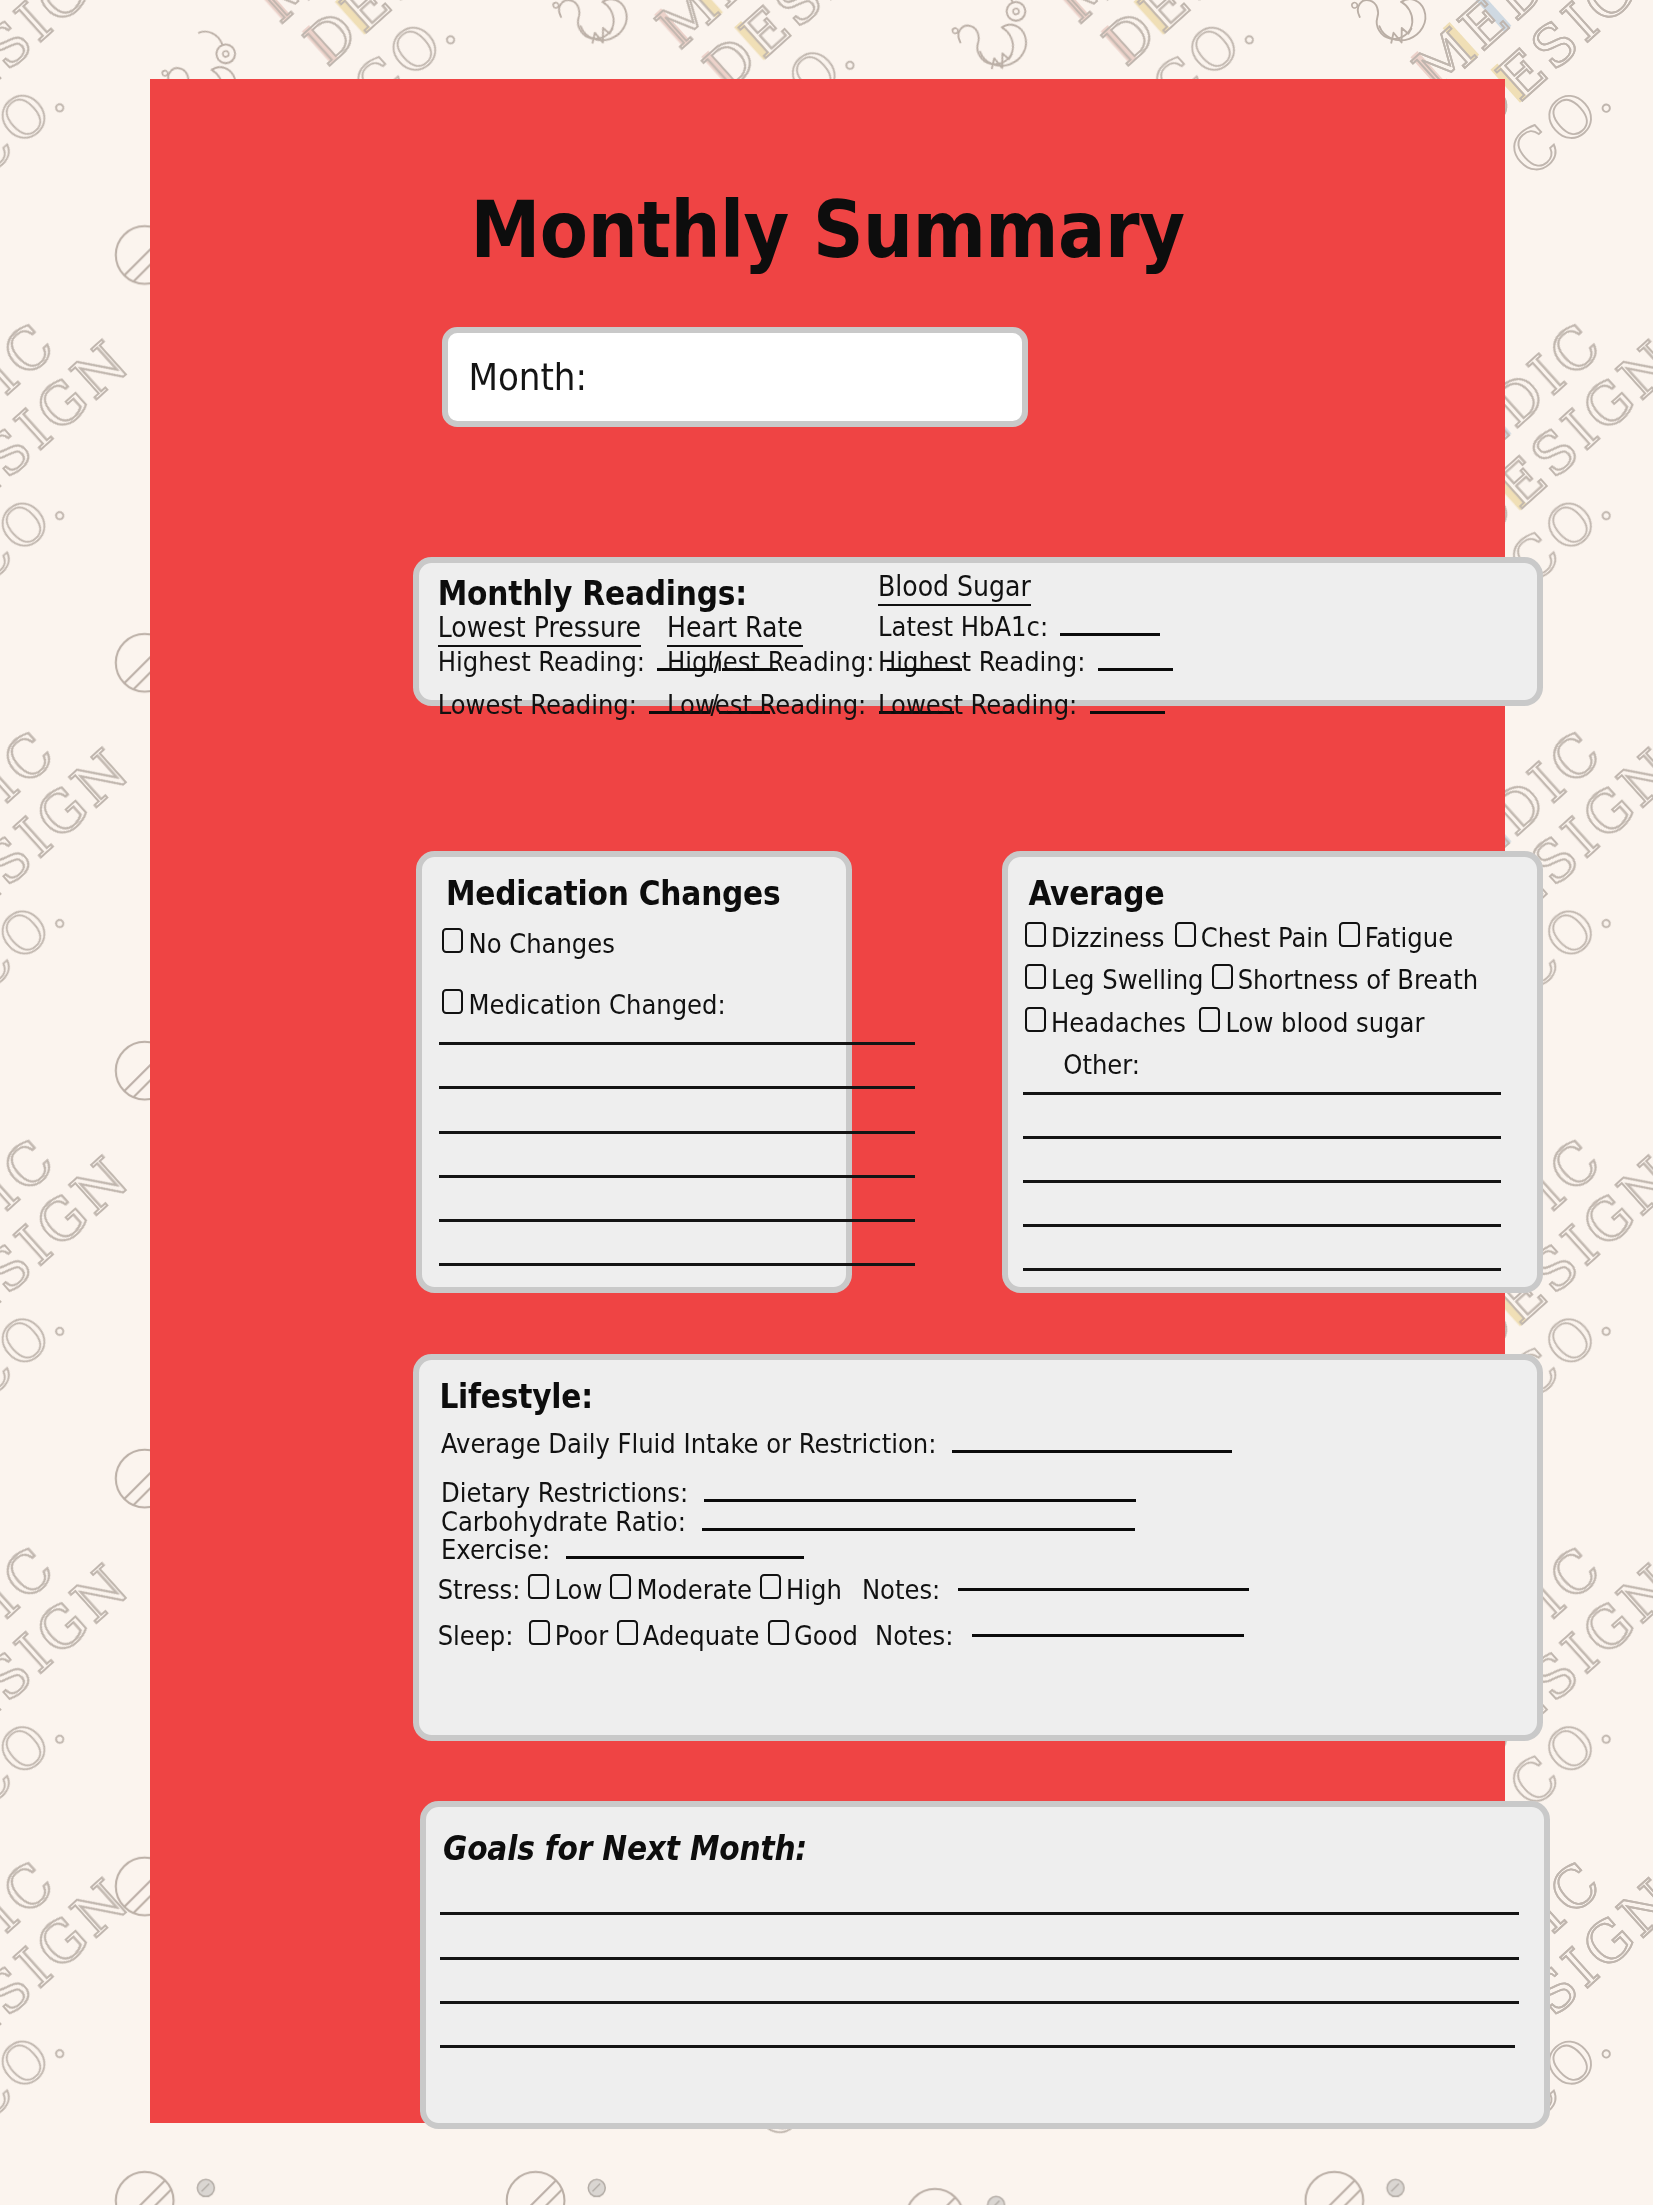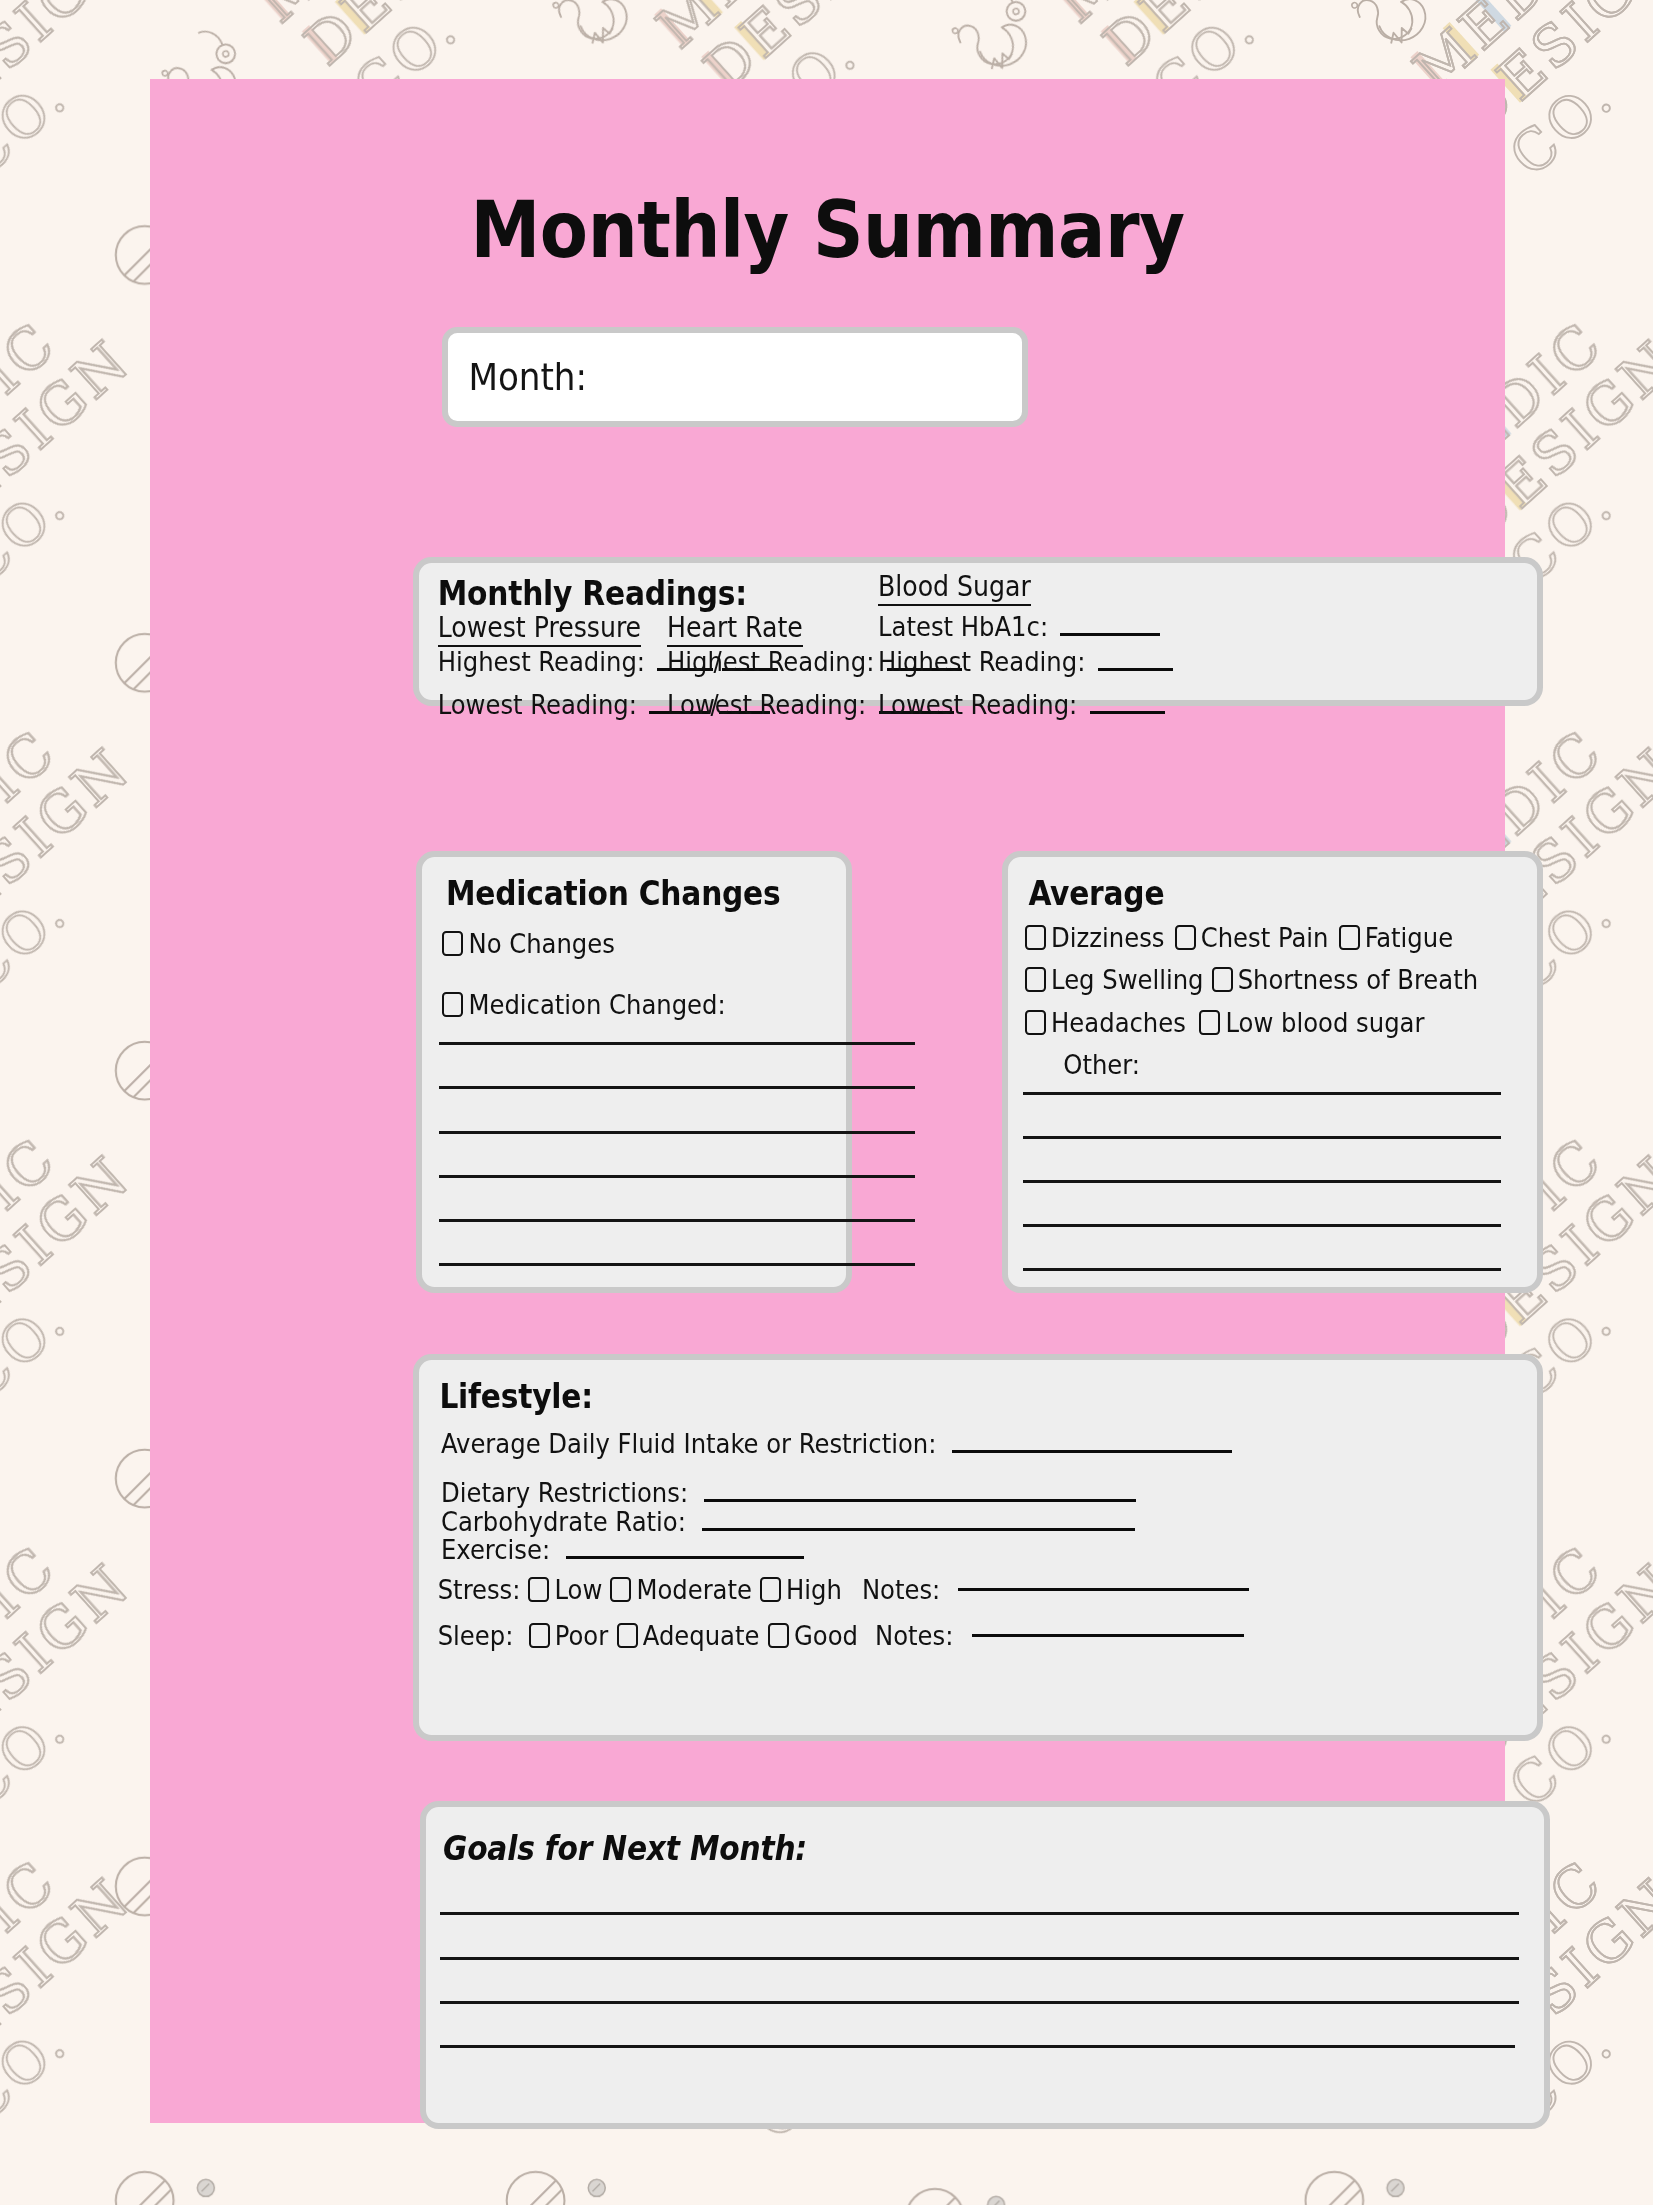--- a/index.html
+++ b/index.html
@@ -26,21 +26,21 @@
   }
   #watermark-layer svg { display: block; width: 1654px; height: 2205px; }
 
   
   #page-sheet {
     position: absolute;
     left: 150px;
     top: 79px;
     width: 1355px;
     height: 2044px;
-    background: #f9a8d4;
+    background: #ef4444;
     z-index: 1;
   }
 
   
   #page-title {
     position: absolute;
     left: 0; top: 106px;
     width: 1355px;
     text-align: center;
     font-size: 78px;
@@ -108,21 +108,21 @@
   .cbx {
     display: inline-block;
     width: 21px; height: 25px;
     border: 2.5px solid #111;
     border-radius: 4.2px;
     background: transparent;
     vertical-align: -3.4px;
     flex: 0 0 auto;
   }
 
-  .chk-item { display: inline-flex; align-items: center; gap: 5.1px; white-space: nowrap; }
+  .chk-item { display: inline-flex; gap: 5.1px; white-space: nowrap; }
   .chk-item .lbl { font-size: 27px; }
 
   
   #card-readings { left: 263px; top: 478px; width: 1130px; height: 149px; }
   #card-readings .inner { position: relative; width: 100%; height: 100%; }
 
   #readings-heading { position: absolute; left: 18.7px; top: 11px; }
   #bs-heading { position: absolute; left: 459px; top: 11px; }
 
   

